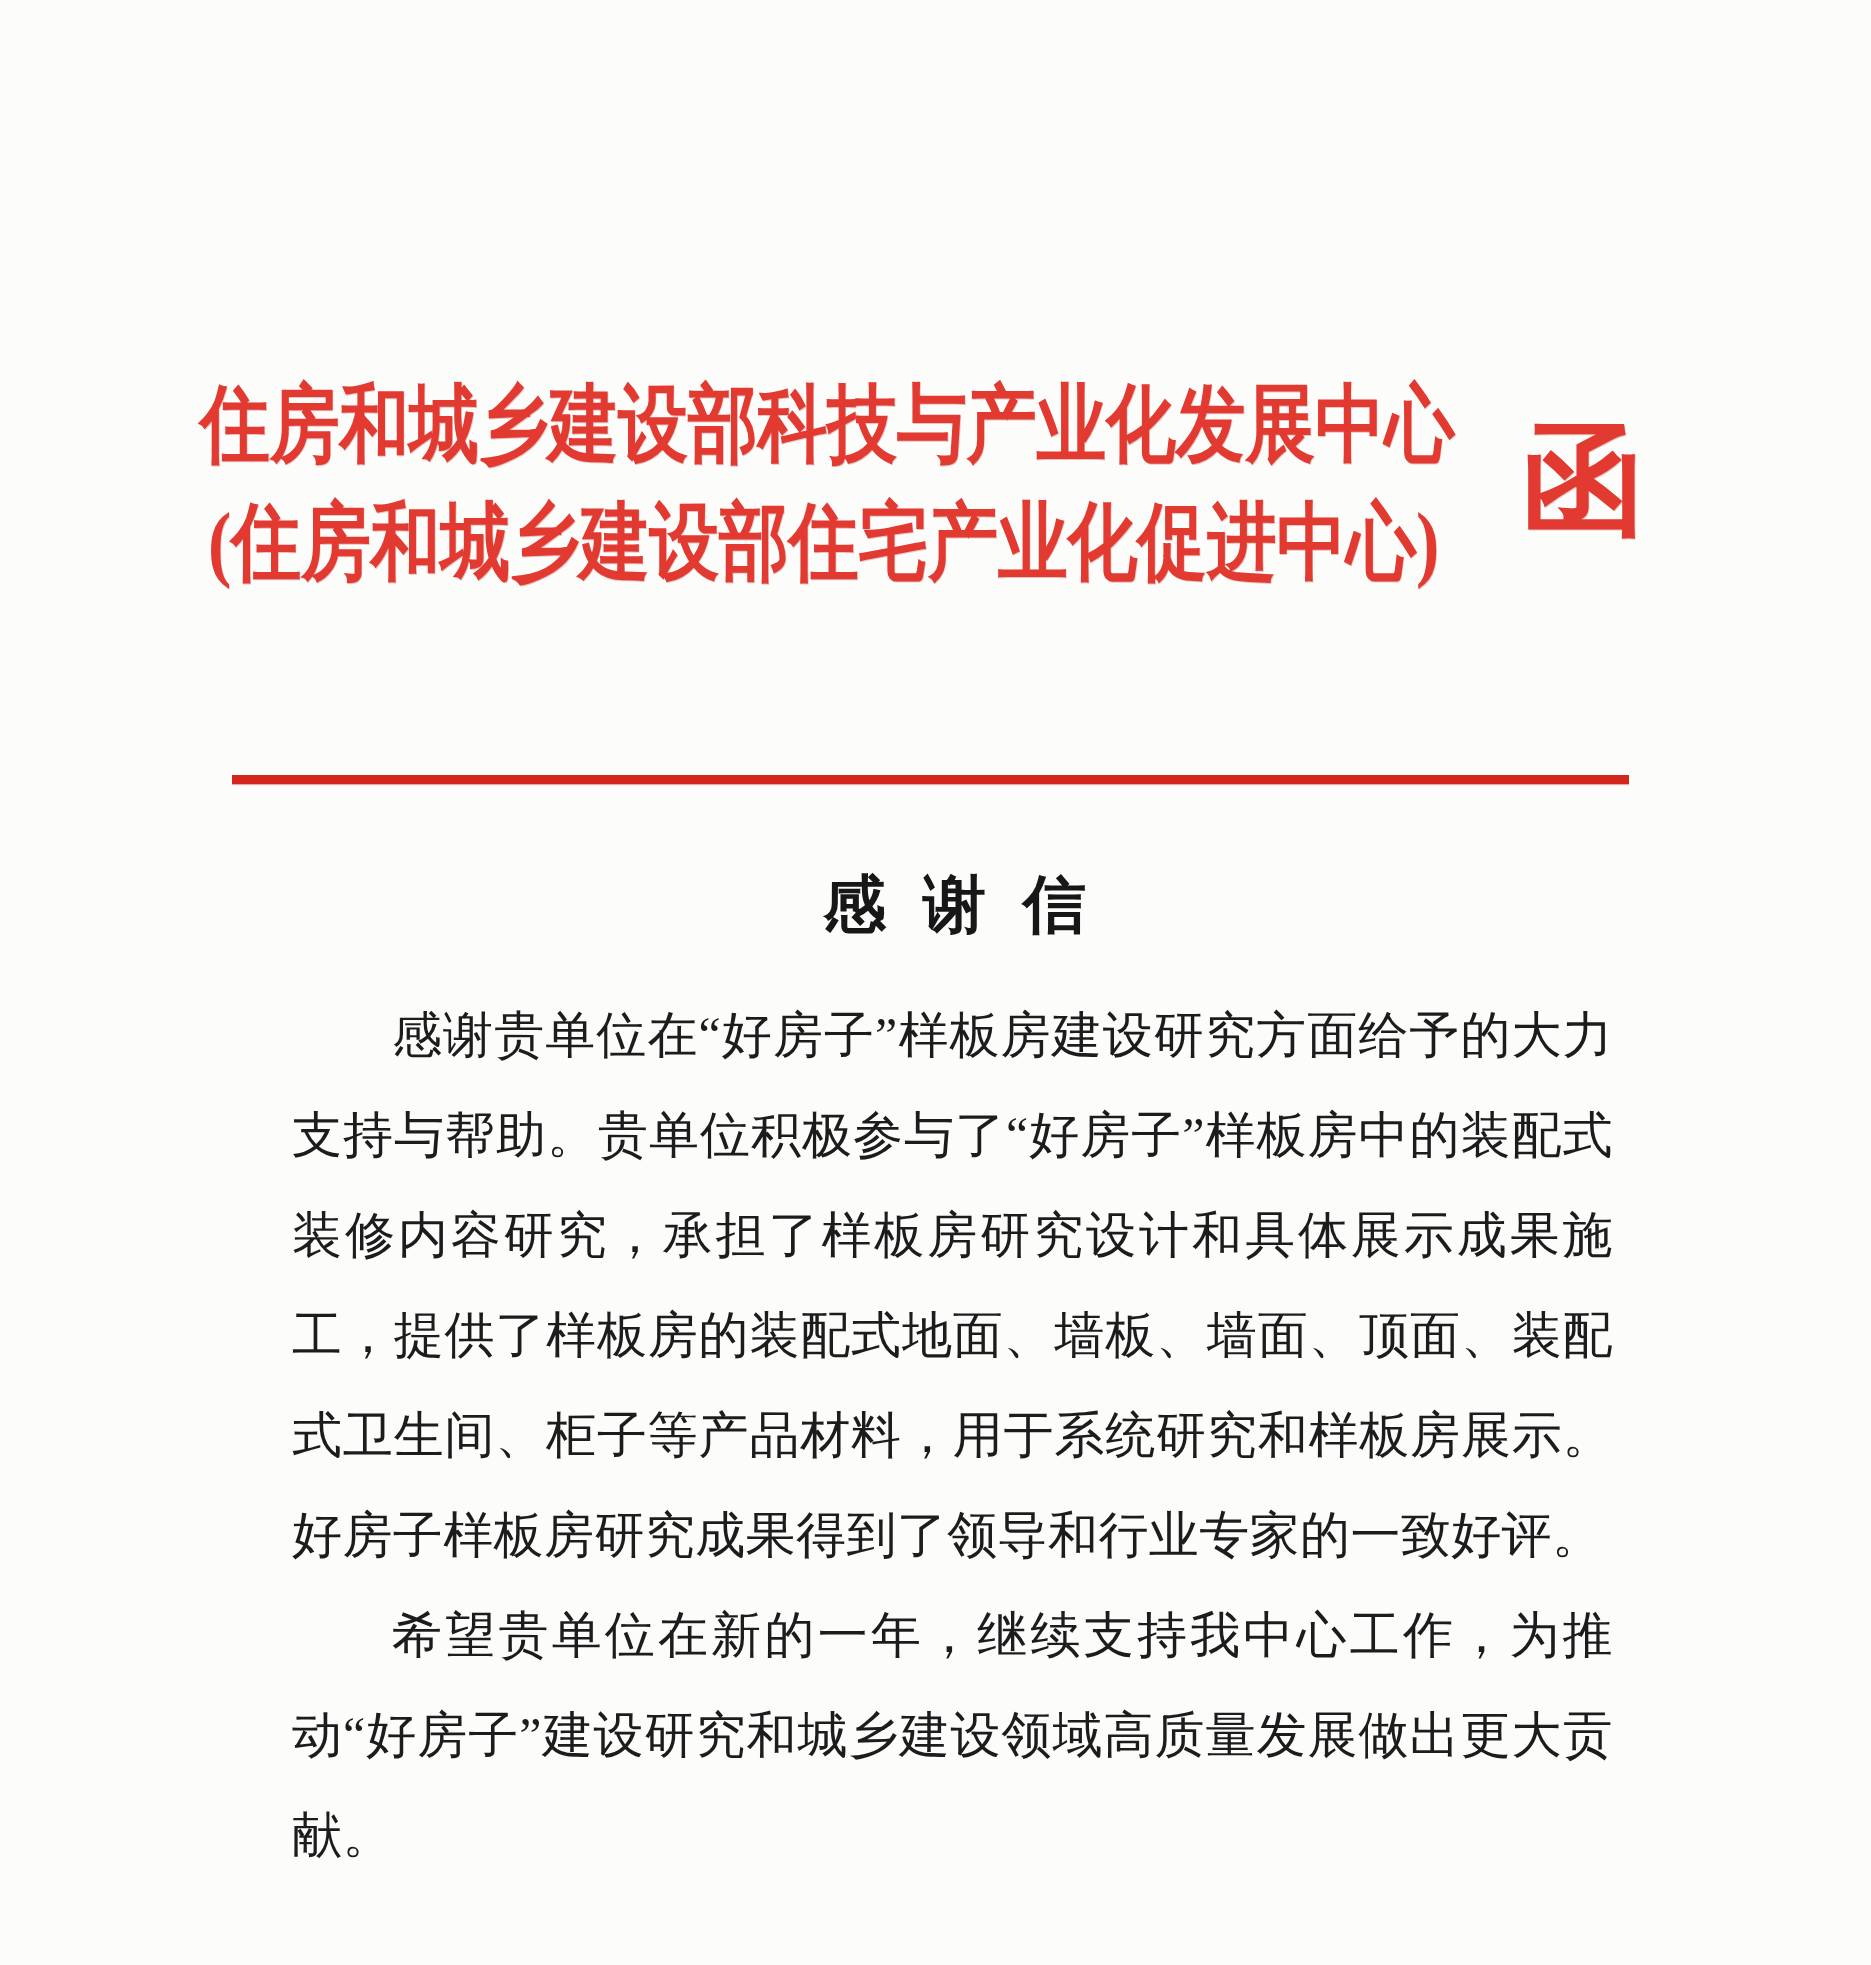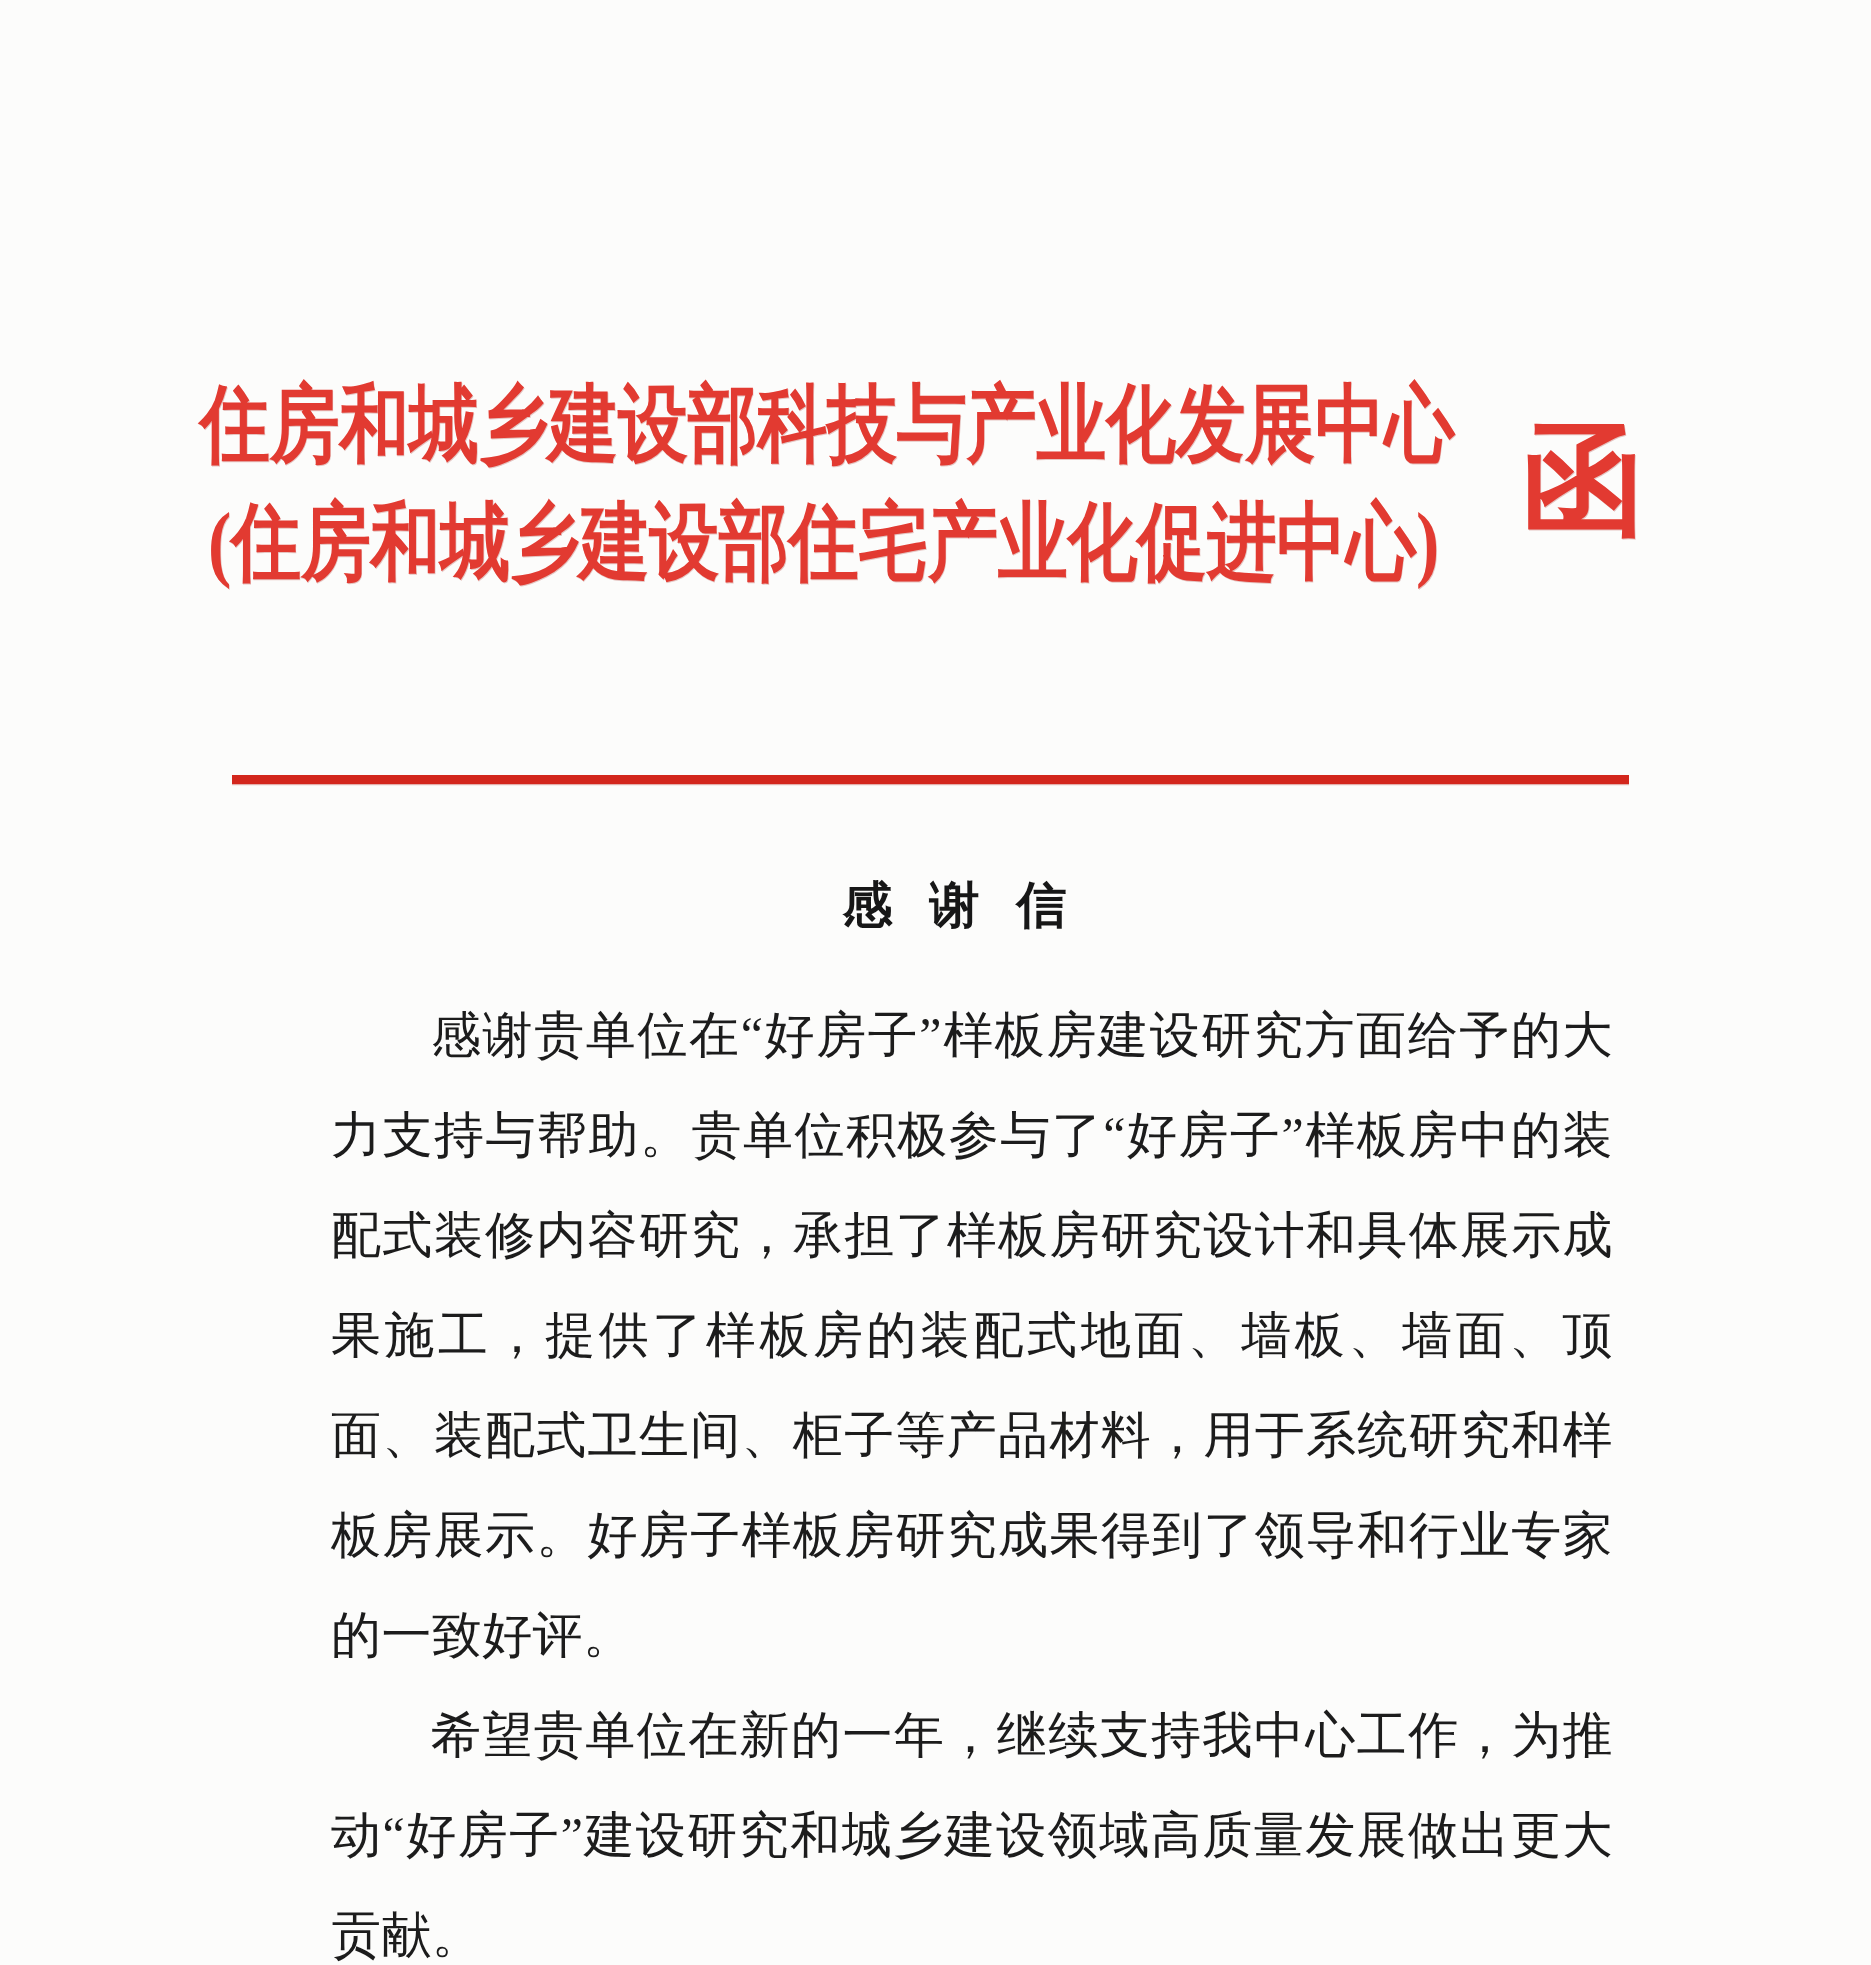--- a/index.html
+++ b/index.html
@@ -40,39 +40,39 @@
     left:232px;top:775px;
     width:1397px;height:8.6px;
     background:#d3261c;
     box-shadow:0 1.2px 0 rgba(180,30,20,.35);
   }
   
   .doc-title{
     position:absolute;
     left:75px;right:0;top:871px;
     text-align:center;
-    font-size:50px;line-height:69px;
+    font-size:63px;line-height:69px;
     font-weight:bold;
     letter-spacing:37px;
     color:#171717;
   }
   
   .body-block{
     position:absolute;
     left:292px;top:985px;
     width:1321px;
     font-size:50px;
     line-height:100px;
     letter-spacing:0.4px;
     text-align:justify;
     text-justify:inter-ideograph;
     color:#1c1c1c;
   }
   .body-block p{margin:0;}
-  .body-block p.indent{text-indent:2em;margin-left:39px;}
+  .body-block p.indent{text-indent:2em;}
 </style>
 </head>
 <body>
 
 <div class="page">
 
   <div class="lh-line lh-line1">住房和城乡建设部科技与产业化发展中心</div>
   <div class="lh-line lh-line2">(住房和城乡建设部住宅产业化促进中心)</div>
   <div class="lh-han">函</div>
 

